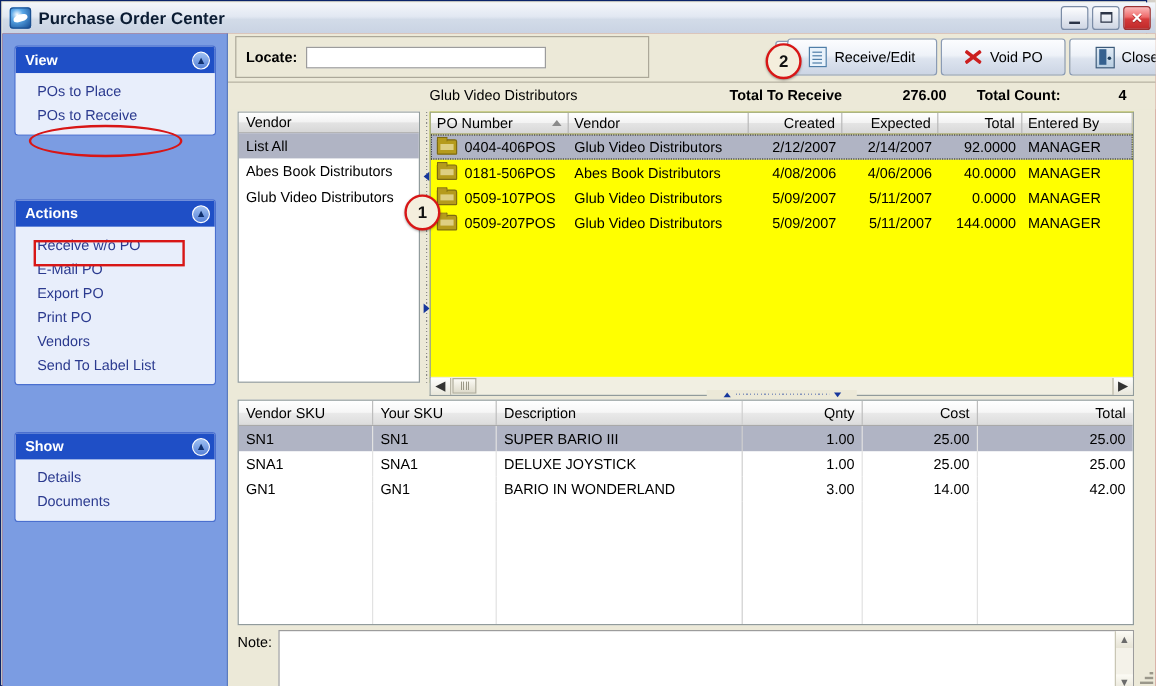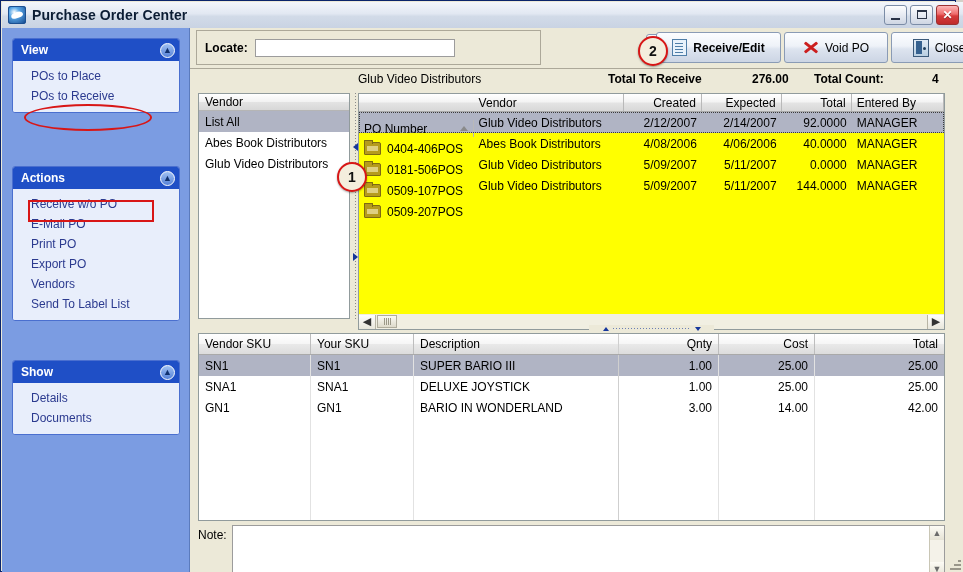--- a/index.html
+++ b/index.html
@@ -139,21 +139,21 @@
   .sendto{
     position:absolute;left:456px;top:6px;width:80px;height:26px;
   }
   .ico-send{
     width:14px;height:14px;position:relative;flex:0 0 auto;
     background:linear-gradient(180deg,#ffe17a 0%,#f0b224 100%);
     border:1px solid #8a6a13;
     clip-path:polygon(0 0,62% 0,62% 38%,100% 38%,52% 100%,0 52%);
   }
   .tbtn{position:absolute;top:4px;height:31px;}
-  .b-receive{left:466px;width:125px;font-weight:bold;}
+  .b-receive{left:466px;width:125px;}
   .b-void{left:594px;width:104px;}
   .b-close{left:701px;width:96px;}
 
   .ico-doc{
     width:13px;height:15px;background:#e8f2fb;border:1px solid #4f7ea8;
     position:relative;flex:0 0 auto;
   }
   .ico-doc::before{
     content:"";position:absolute;left:2px;top:3px;width:8px;height:1px;
     background:#4f7ea8;box-shadow:0 3px 0 #4f7ea8,0 6px 0 #4f7ea8,0 9px 0 #4f7ea8;
@@ -242,21 +242,21 @@
     display:flex;align-items:center;padding:0 5px;height:17px;overflow:hidden;
   }
   .pg-row{
     display:flex;height:21px;font-size:12px;color:#000;box-sizing:border-box;
   }
   .pg-row.sel{background:#b0b4c4;outline:1px dotted #3b3b3b;outline-offset:-1px;}
   .pg-row .c{
     box-sizing:border-box;display:flex;align-items:center;padding:0 5px;
     height:21px;overflow:hidden;white-space:nowrap;
   }
-  .c-po{width:118px;margin-top:26px;}
+  .c-po{width:118px;}
   .c-ven{width:155px;}
   .c-cre{width:80px;justify-content:flex-end;}
   .c-exp{width:82px;justify-content:flex-end;}
   .c-tot{width:72px;justify-content:flex-end;}
   .c-ent{width:95px;}
   .sort-asc{
     margin-left:auto;width:0;height:0;
     border-left:4px solid transparent;border-right:4px solid transparent;
     border-bottom:5px solid #8a8a8a;
   }
@@ -411,22 +411,22 @@
       </div>
 
       <div class="panel" style="top:138px;">
         <div class="panel-head">
           <span class="panel-title">Actions</span>
           <span class="chev">▲</span>
         </div>
         <div class="panel-body">
           <div class="navitem">Receive w/o PO</div>
           <div class="navitem">E-Mail PO</div>
+          <div class="navitem">Export PO</div>
           <div class="navitem">Print PO</div>
-          <div class="navitem">Export PO</div>
           <div class="navitem">Vendors</div>
           <div class="navitem">Send To Label List</div>
         </div>
       </div>
 
       <div class="panel" style="top:332px;">
         <div class="panel-head">
           <span class="panel-title">Show</span>
           <span class="chev">▲</span>
         </div>

